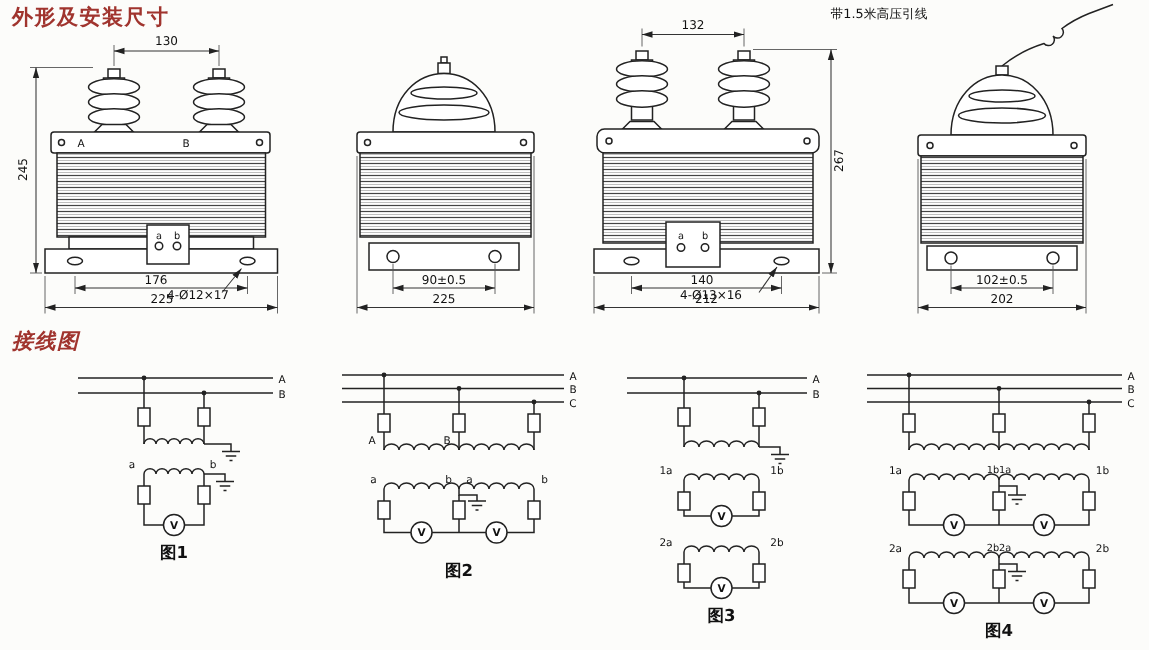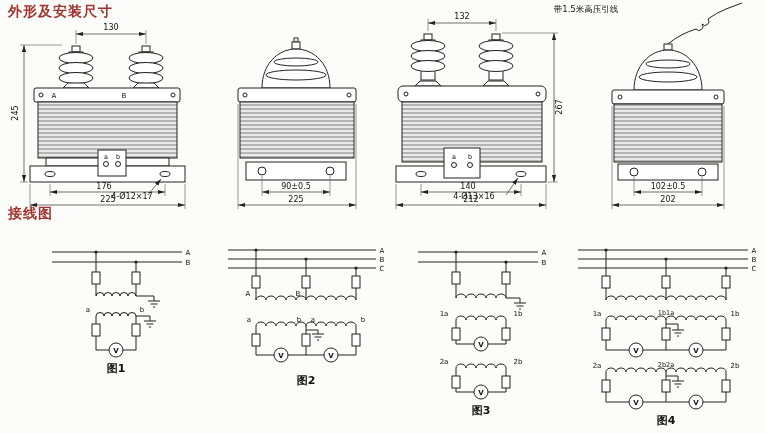--- a/index.html
+++ b/index.html
@@ -1,21 +1,21 @@
 <!DOCTYPE html>
 <html><head>
 <meta charset="utf-8">
 <style>
   * { margin:0; padding:0; box-sizing:border-box; }
   html,body { width:766px; height:433px; background:#fcfcfa; overflow:hidden; }
   body { position:relative; font-family:"DejaVu Sans","Liberation Sans",sans-serif; }
   .sec-title { position:absolute; left:8px; color:#a0342e; font-weight:bold;
                font-size:14px; letter-spacing:1px; }
   #title-outline { top:3px;text-align:right; }
-  #title-wiring  { top:205px; }
+  #title-wiring  { top:219px;font-style:italic; }
   svg { position:absolute; left:0; }
   #svg-outline { top:0; }
   #svg-wiring  { top:238px; }
   .ln   { stroke:#222; fill:none; stroke-width:1; }
   .fw   { stroke:#222; fill:#fff; stroke-width:1; }
   .thin { stroke:#555; stroke-width:0.6; fill:none; }
   .dim  { stroke:#333; stroke-width:0.7; fill:none; }
   .dimt { font-size:8px; fill:#111; text-anchor:middle; }
   .lbl  { font-size:7px; fill:#111; text-anchor:middle; }
   .lbls { font-size:6.5px; fill:#111; text-anchor:middle; }

